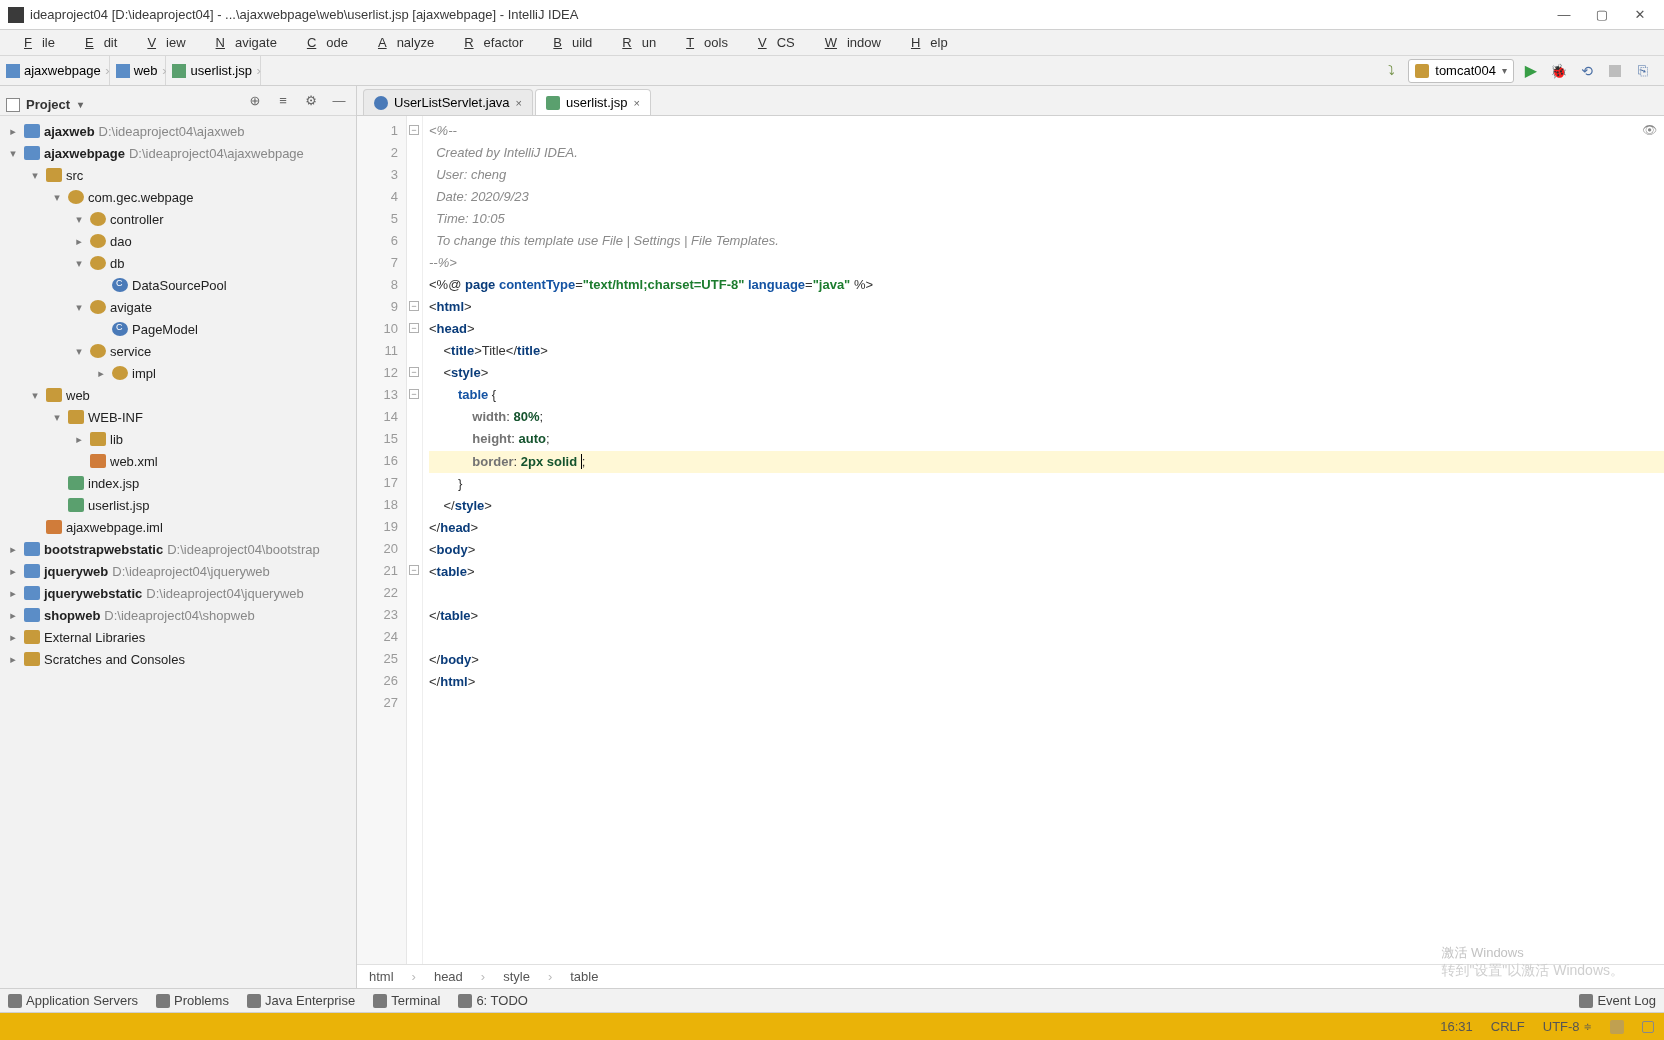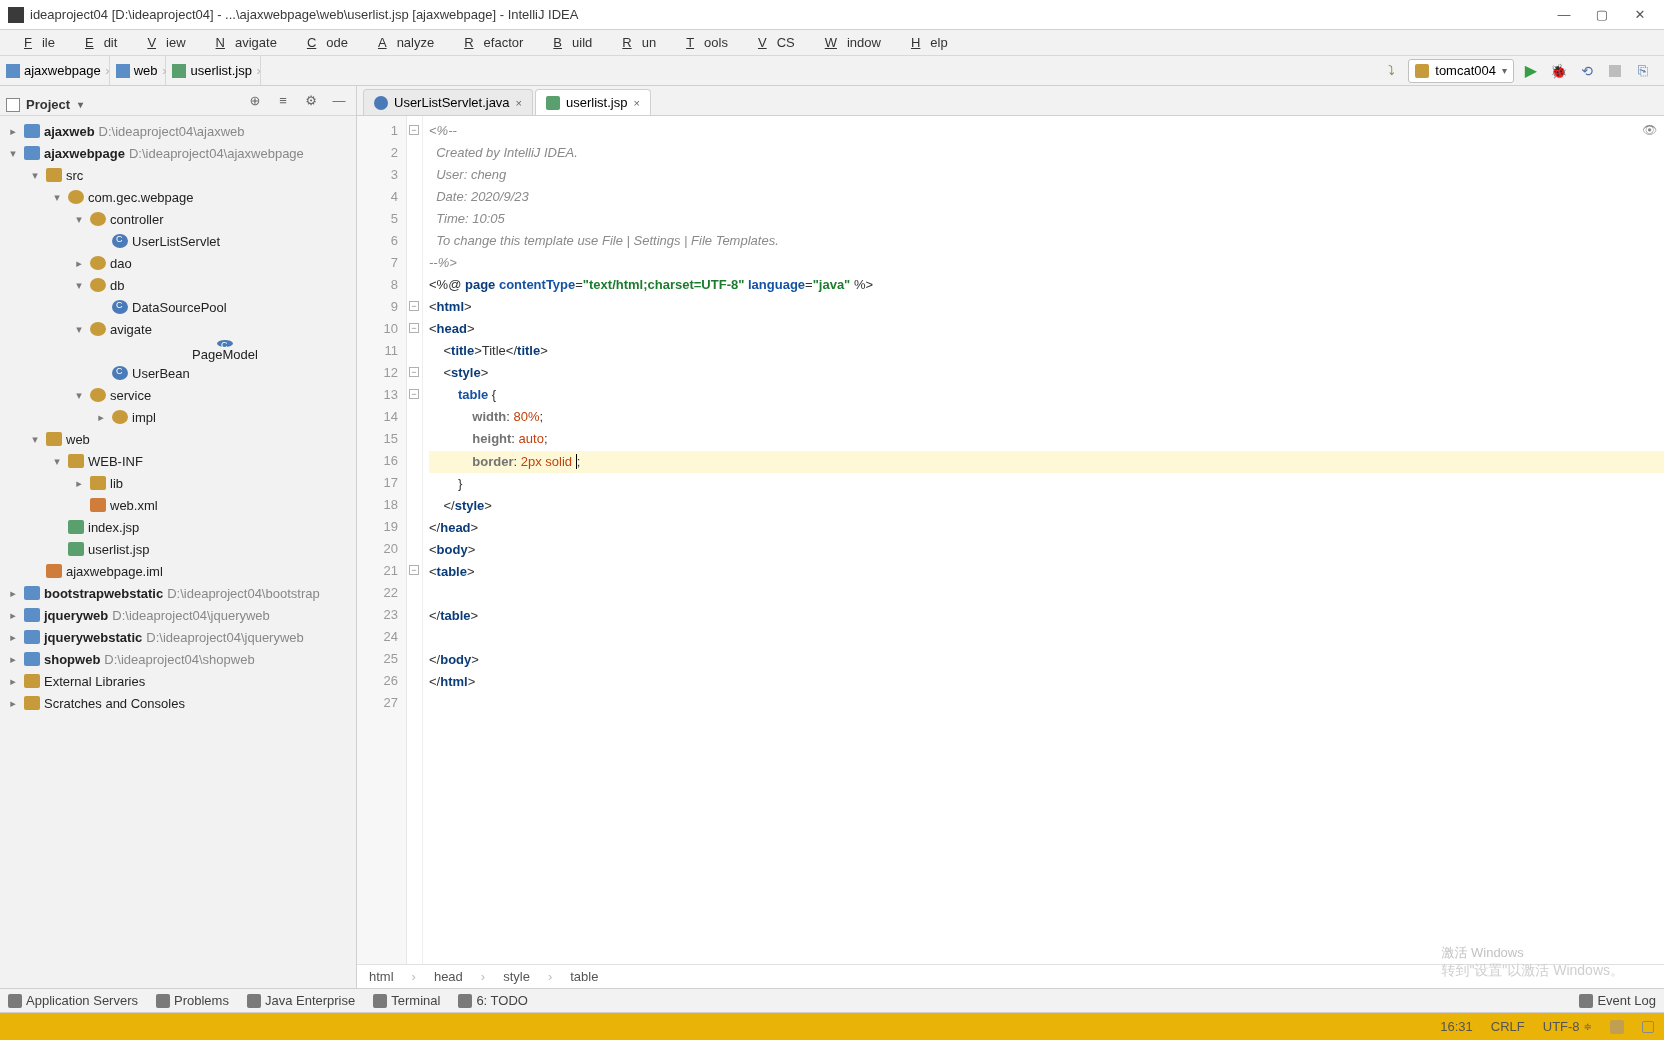--- a/index.html
+++ b/index.html
@@ -83,21 +83,21 @@
 .fold-col { width:16px; background:#fff; border-right:1px solid #eee; position:relative; }
 .fold-mark { position:absolute; left:2px; width:10px; height:10px; border:1px solid #b0b0b0; background:#fff; font-size:9px; line-height:8px; text-align:center; color:#888; }
 .code { flex:1; font-family:"JetBrains Mono","Consolas",monospace; font-size:14px; line-height:22px; padding:4px 0 0 6px; white-space:pre; color:#333; overflow:auto; }
 .code .cmt { color:#8a8a8a; font-style:italic; }
 .code .kw { color:#0a3c7a; font-weight:700; }
 .code .tag { color:#0a3c7a; font-weight:700; }
 .code .attr { color:#1453a3; font-weight:700; }
 .code .str { color:#1c7c2e; font-weight:700; }
 .code .sel { color:#1453a3; font-weight:700; }
 .code .prop { color:#737373; font-weight:700;text-align:right; }
-.code .val { color:#c2410c; font-weight:400; }
+.code .val { color:#14532d; font-weight:700; }
 .hl-line { background:#fff8d6; display:inline-block; width:100%; }
 .cursor { border-left:1px solid #000; }
 
 .inspect { position:absolute; top:6px; right:6px; width:16px; height:16px; }
 .inspect::before { content:"👁"; font-size:12px; color:#888; }
 
 
 .ed-crumbs { height:24px; border-top:1px solid #e0e0e0; display:flex; align-items:center; padding:0 12px; gap:18px; background:#fff; color:#666; }
 .ed-crumbs span { color:#555; }
 .ed-crumbs .sep { color:#bbb; }
@@ -236,54 +236,44 @@
         <div class="tree-row" style="padding-left: 50px;">
           <span class="tw">▾</span>
           <span class="ico pkg"></span>
           <span class="node-label">com.gec.webpage</span>
         </div>
         <div class="tree-row" style="padding-left: 72px;">
           <span class="tw">▾</span>
           <span class="ico pkg"></span>
           <span class="node-label">controller</span>
         </div>
-        <div class="tree-row" style="padding-left: 94px;">
-          <span class="tw"></span>
-          <span class="ico class"></span>
-          <span class="node-label">UserListServlet</span>
-        </div>
         <div class="tree-row" style="padding-left: 72px;">
           <span class="tw">▸</span>
           <span class="ico pkg"></span>
           <span class="node-label">dao</span>
         </div>
         <div class="tree-row" style="padding-left: 72px;">
           <span class="tw">▾</span>
           <span class="ico pkg"></span>
           <span class="node-label">db</span>
         </div>
         <div class="tree-row" style="padding-left: 94px;">
           <span class="tw"></span>
           <span class="ico class"></span>
           <span class="node-label">DataSourcePool</span>
         </div>
         <div class="tree-row" style="padding-left: 72px;">
           <span class="tw">▾</span>
           <span class="ico pkg"></span>
           <span class="node-label">avigate</span>
         </div>
-        <div class="tree-row" style="padding-left: 94px; flex-direction: column;">
+        <div class="tree-row" style="padding-left: 94px;">
           <span class="tw"></span>
           <span class="ico class"></span>
           <span class="node-label">PageModel</span>
-        </div>
-        <div class="tree-row" style="padding-left: 94px;">
-          <span class="tw"></span>
-          <span class="ico class"></span>
-          <span class="node-label">UserBean</span>
         </div>
         <div class="tree-row" style="padding-left: 72px;">
           <span class="tw">▾</span>
           <span class="ico pkg"></span>
           <span class="node-label">service</span>
         </div>
         <div class="tree-row" style="padding-left: 94px;">
           <span class="tw">▸</span>
           <span class="ico pkg"></span>
           <span class="node-label">impl</span>

